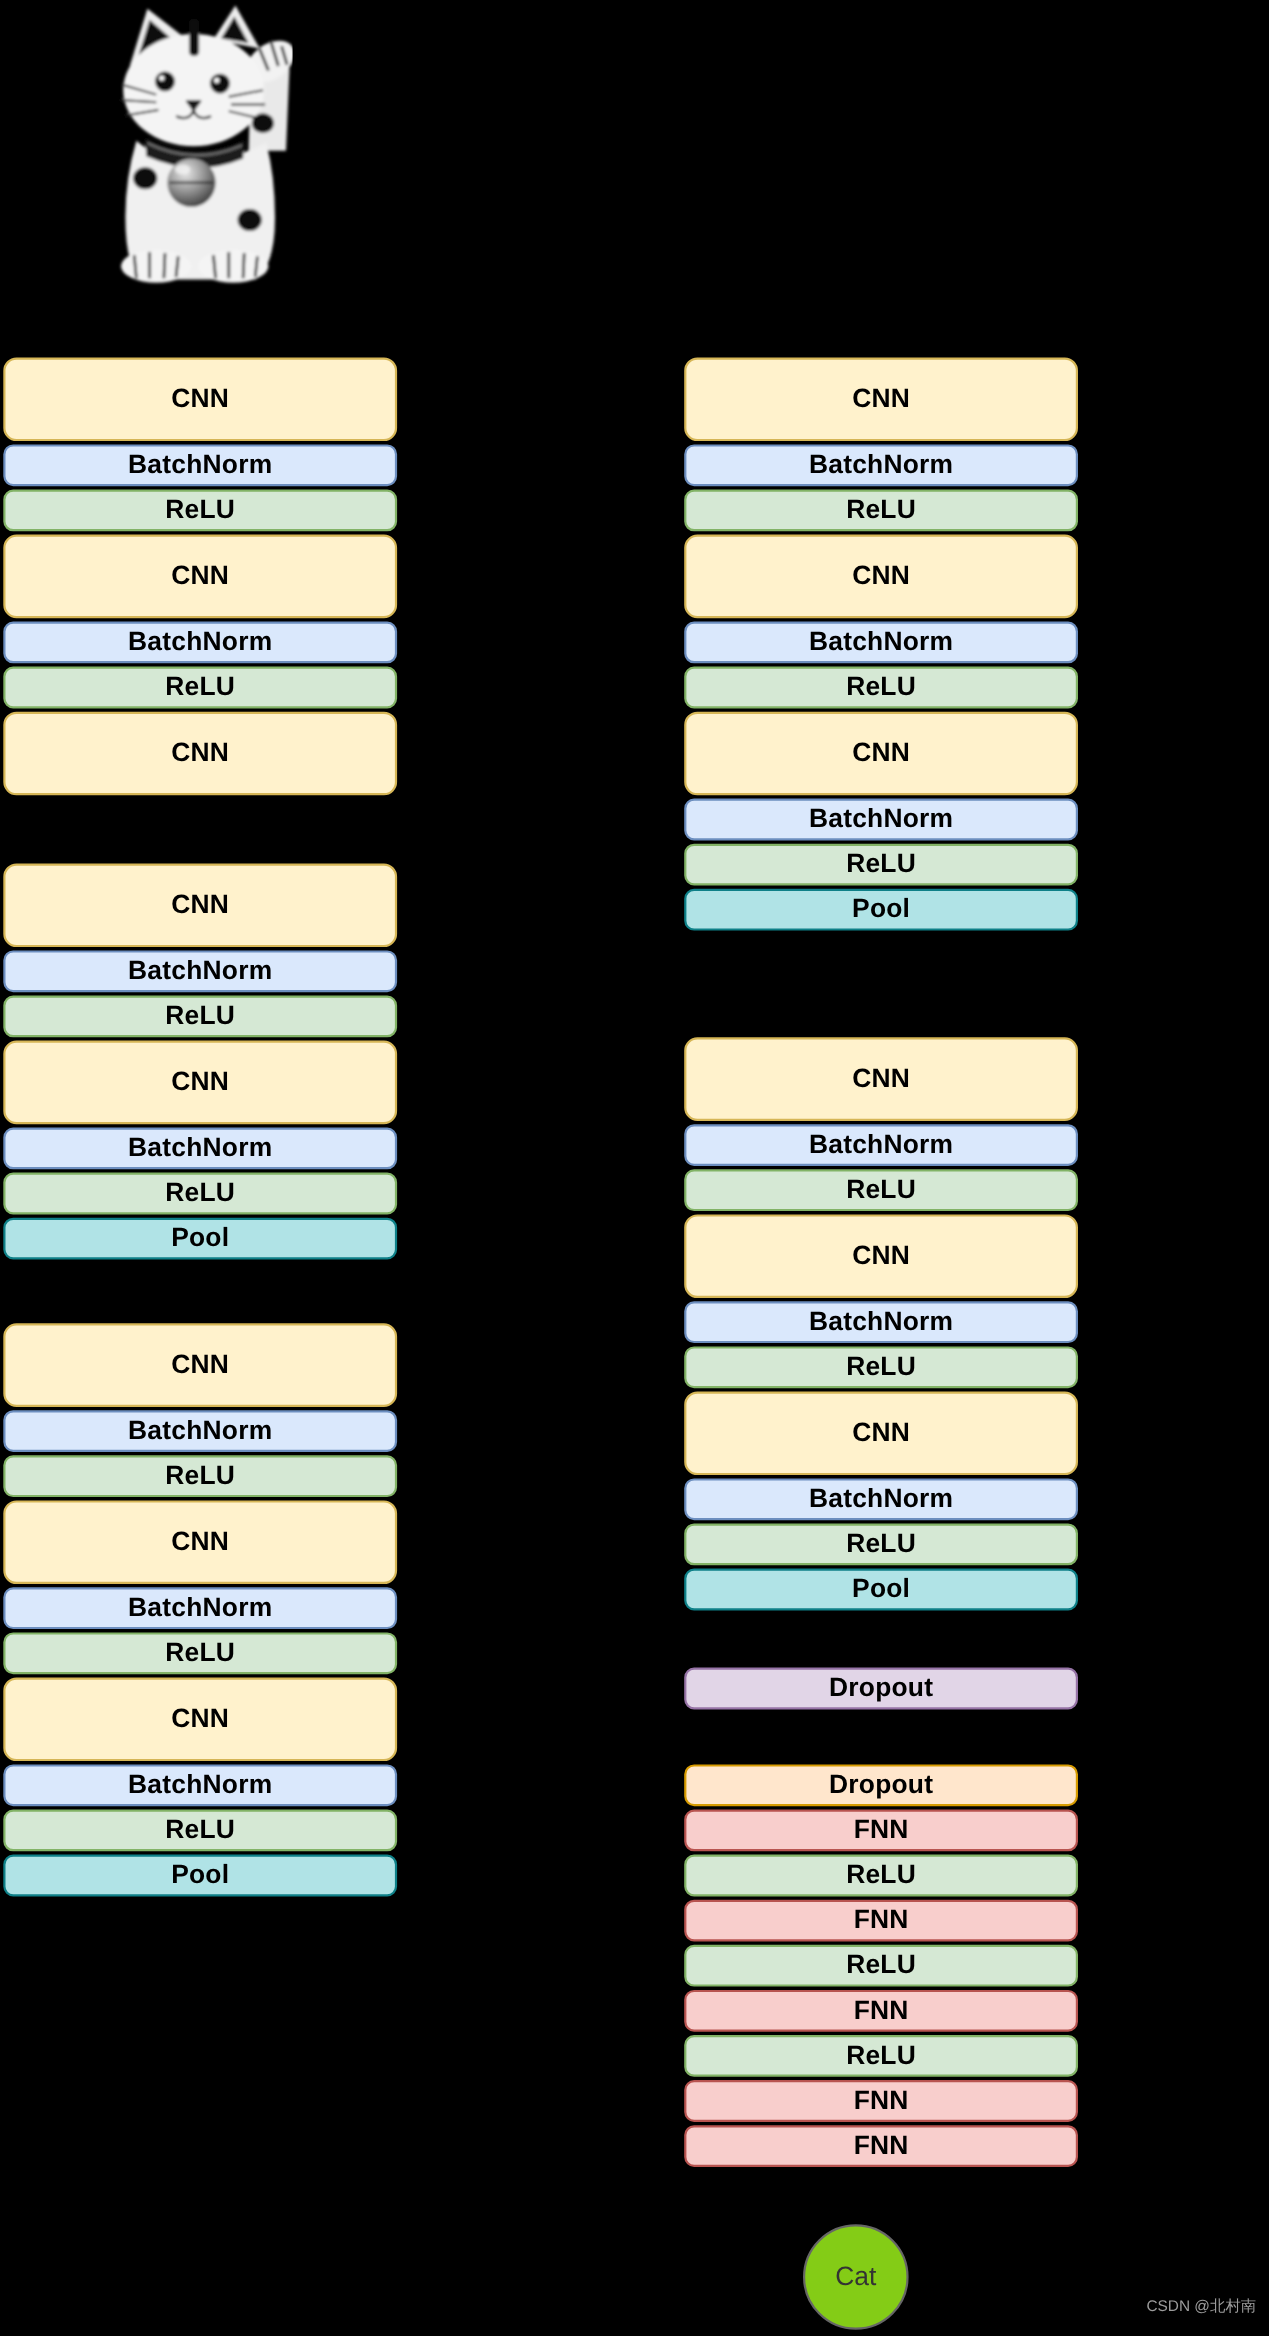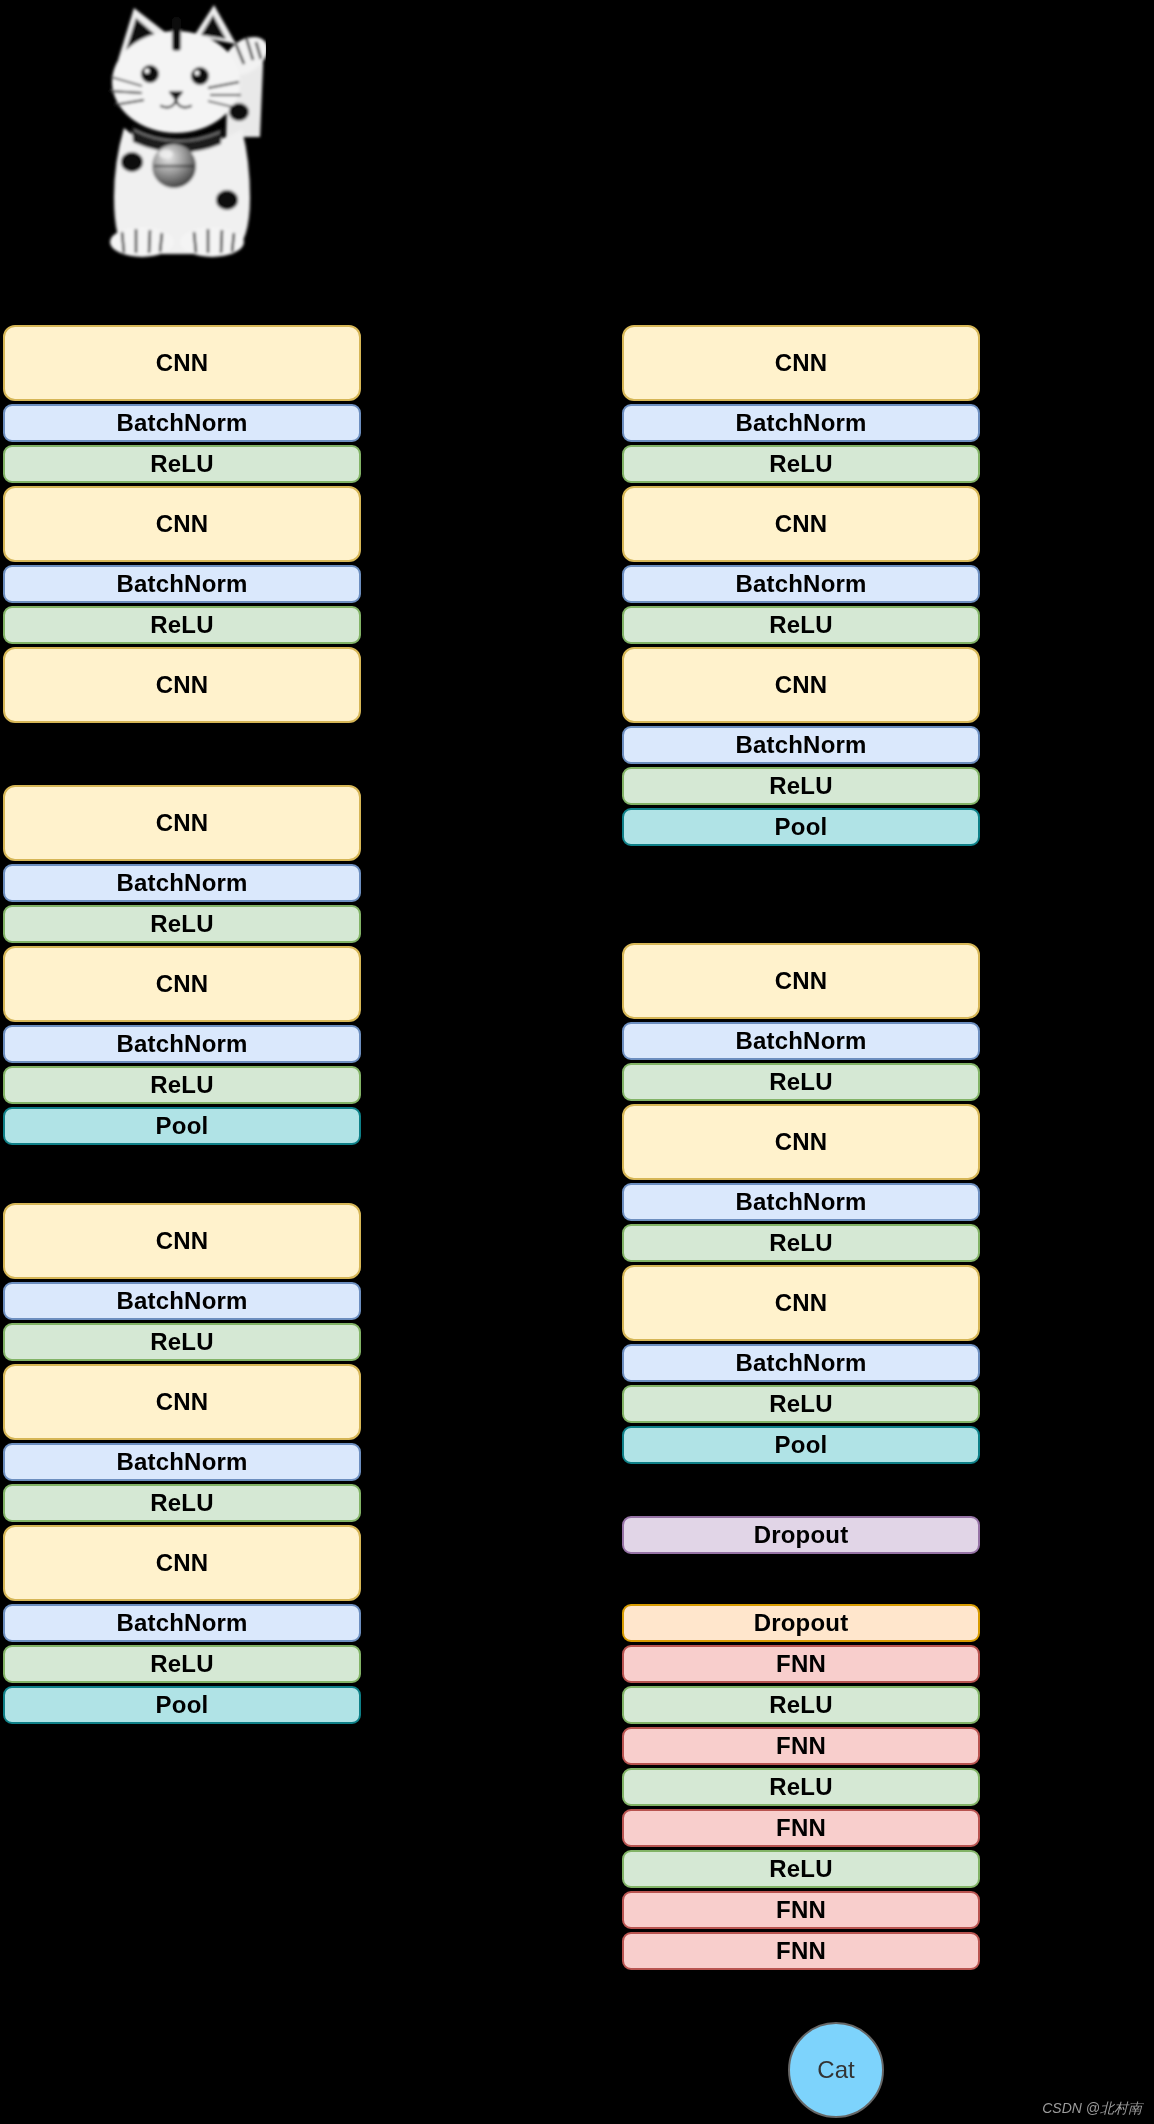--- a/index.html
+++ b/index.html
@@ -23,35 +23,34 @@
     font-weight:bold;
   }
   .layer.tall{border-radius:12px;}
   .layer.thin{border-radius:9px;}
   #input-photo{
     position:absolute;
     left:98px;top:2px;width:168px;height:262px;
   }
   #output-node{
     position:absolute;
-    left:788px;top:2022px;
+    left:730px;top:2022px;
     width:96px;height:96px;
     box-sizing:border-box;
-    background:#7dd3fc;
+    background:#84cc16;
     border:2px solid #666666;
     border-radius:50%;
     display:flex;align-items:center;justify-content:center;
     font-size:24px;color:#333;text-align:right;
   }
   #watermark{
     position:absolute;
-    right:12px;bottom:6px;
+    right:12px;bottom:18px;
     font-size:14px;
     color:#9c9c9c;
-    font-style:italic;
   }
 </style>
 </head>
 <body>
 
 <div id="stage">
 
   <svg id="input-photo" viewBox="0 0 168 262" xmlns="http://www.w3.org/2000/svg">
     <defs>
       <filter id="soft" x="-20%" y="-20%" width="140%" height="140%">

